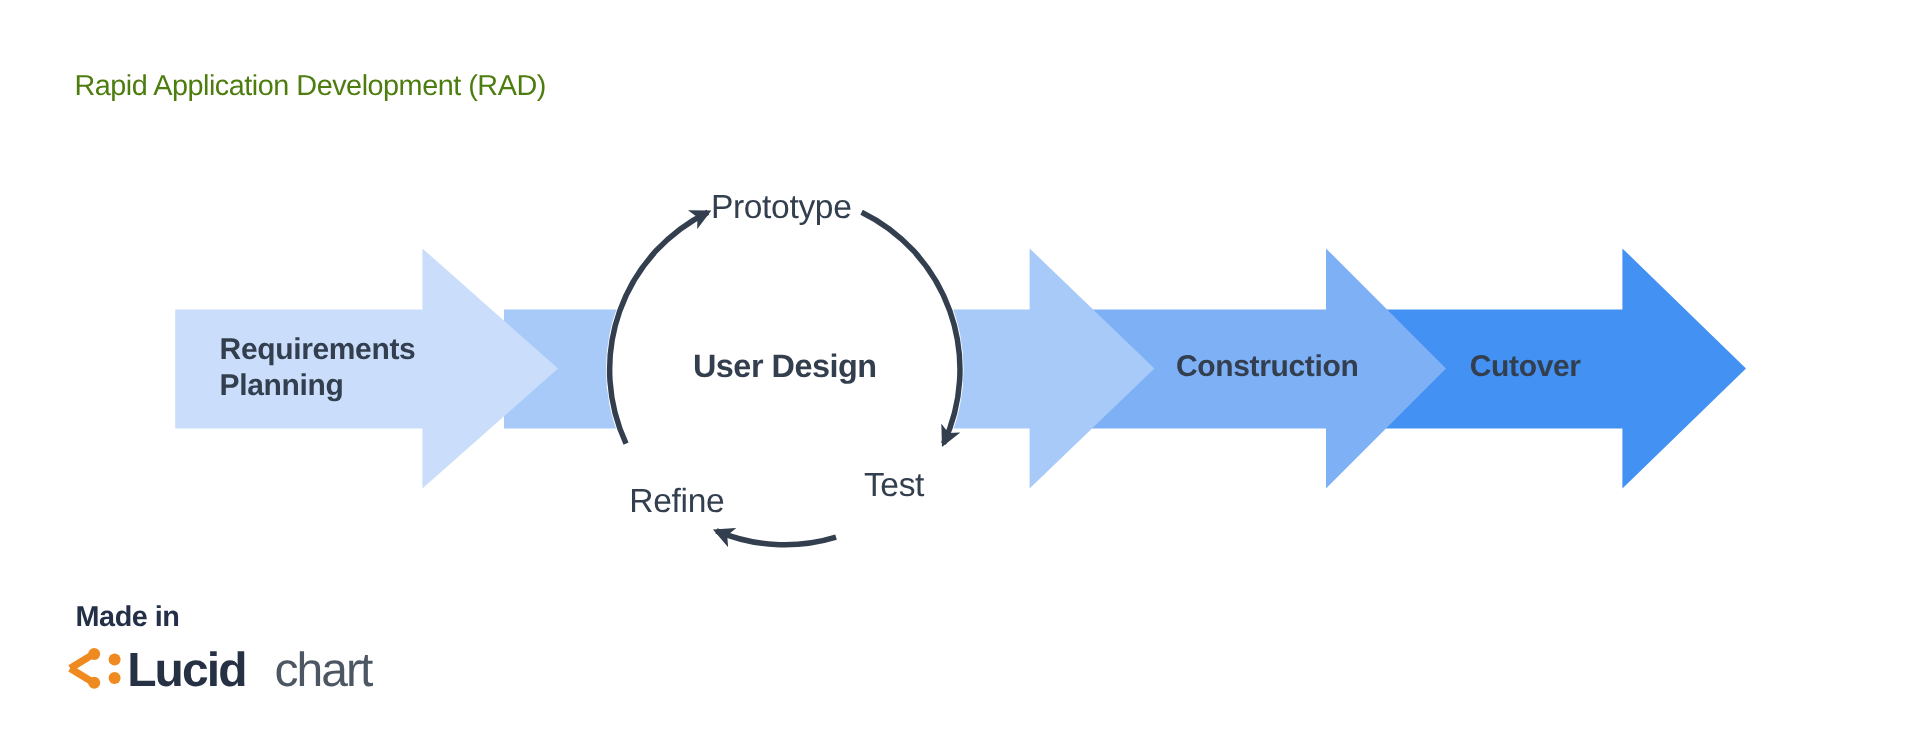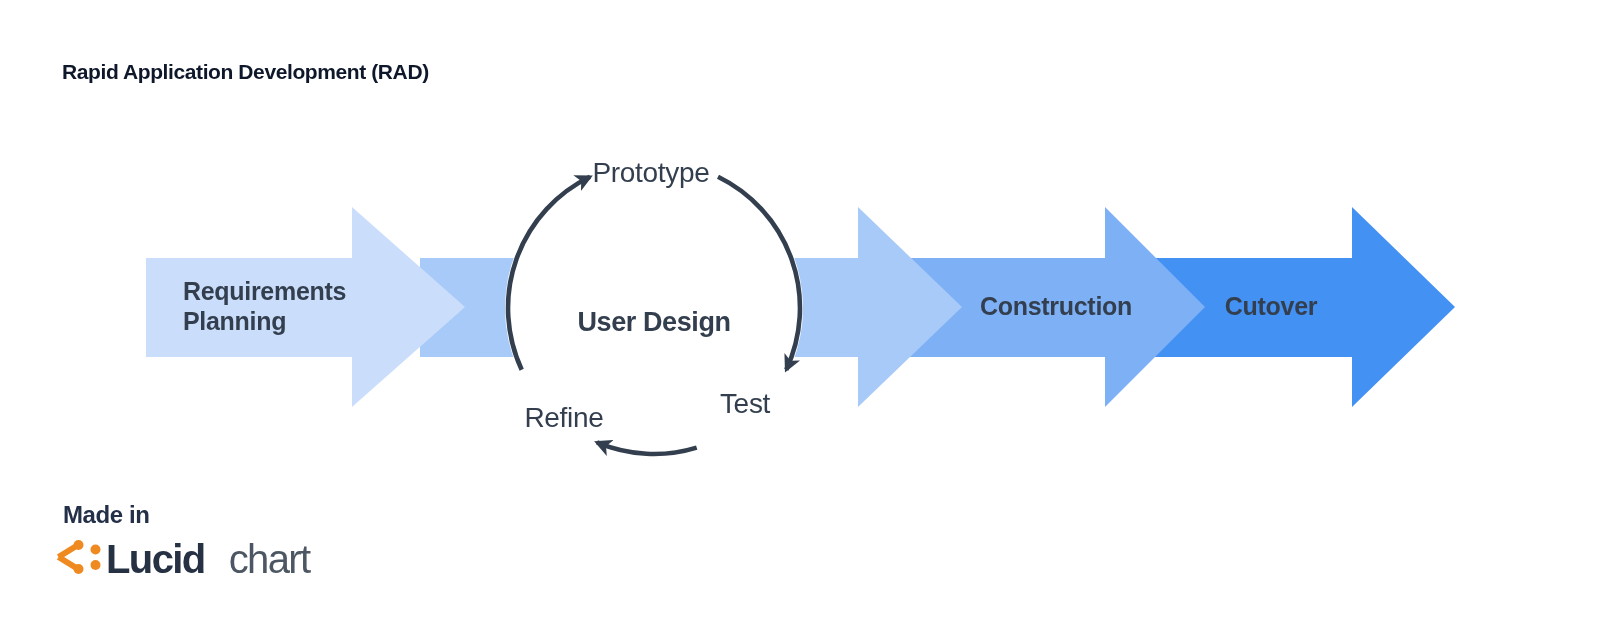--- a/index.html
+++ b/index.html
@@ -2,29 +2,29 @@
 <html><head>
 <meta charset="utf-8">
 <style>
   html,body{margin:0;padding:0;background:#ffffff;}
   #canvas{
     position:relative;width:1600px;height:618px;background:#ffffff;overflow:hidden;
     font-family:"Liberation Sans",sans-serif;
   }
   .abs{position:absolute;}
   #title{
-    left:62px;top:52px;font-size:21px;line-height:40px;font-weight:700;
-    color:#0f172a;letter-spacing:-0.4px;white-space:nowrap;
+    left:62px;top:52px;font-size:24px;line-height:40px;font-weight:400;
+    color:#4d7c0f;letter-spacing:-0.4px;white-space:nowrap;
   }
   .phase-label{
     font-weight:700;color:#333F4E;letter-spacing:-0.3px;white-space:nowrap;
   }
   #req-label{left:183px;top:276px;font-size:25px;line-height:30px;}
   .centered{transform:translate(-50%,-50%);text-align:center;}
-  #user-design-label{left:654px;top:306px;font-size:27px;letter-spacing:-0.4px;margin-top:16px;}
+  #user-design-label{left:654px;top:306px;font-size:27px;letter-spacing:-0.4px;}
   #construction-label{left:1056px;top:306px;font-size:25px;}
   #cutover-label{left:1271px;top:306px;font-size:25px;}
   .cycle-label{
     font-weight:400;color:#333F4E;font-size:28px;letter-spacing:-0.3px;white-space:nowrap;
   }
   #prototype-label{left:651px;top:173px;}
   #refine-label{left:564px;top:418px;}
   #test-label{left:745px;top:404px;text-align:right;}
   #made-in{
     left:63px;top:501px;font-size:24px;font-weight:700;color:#233048;

